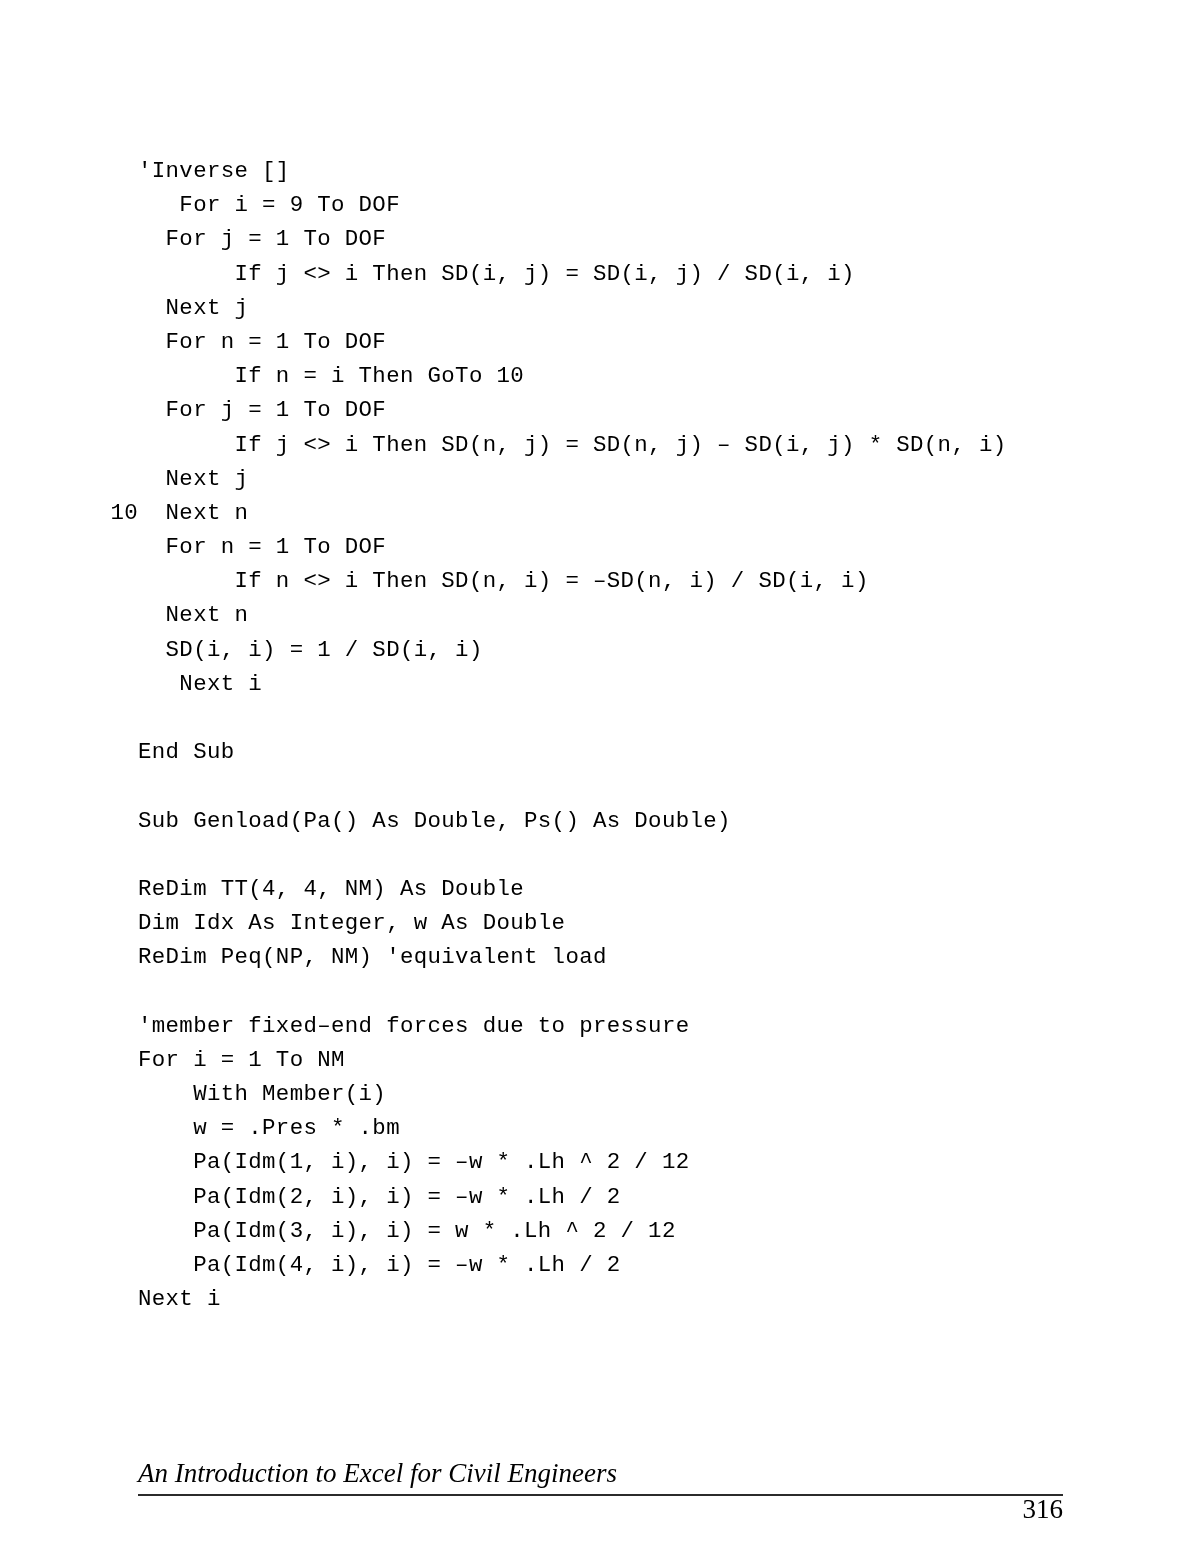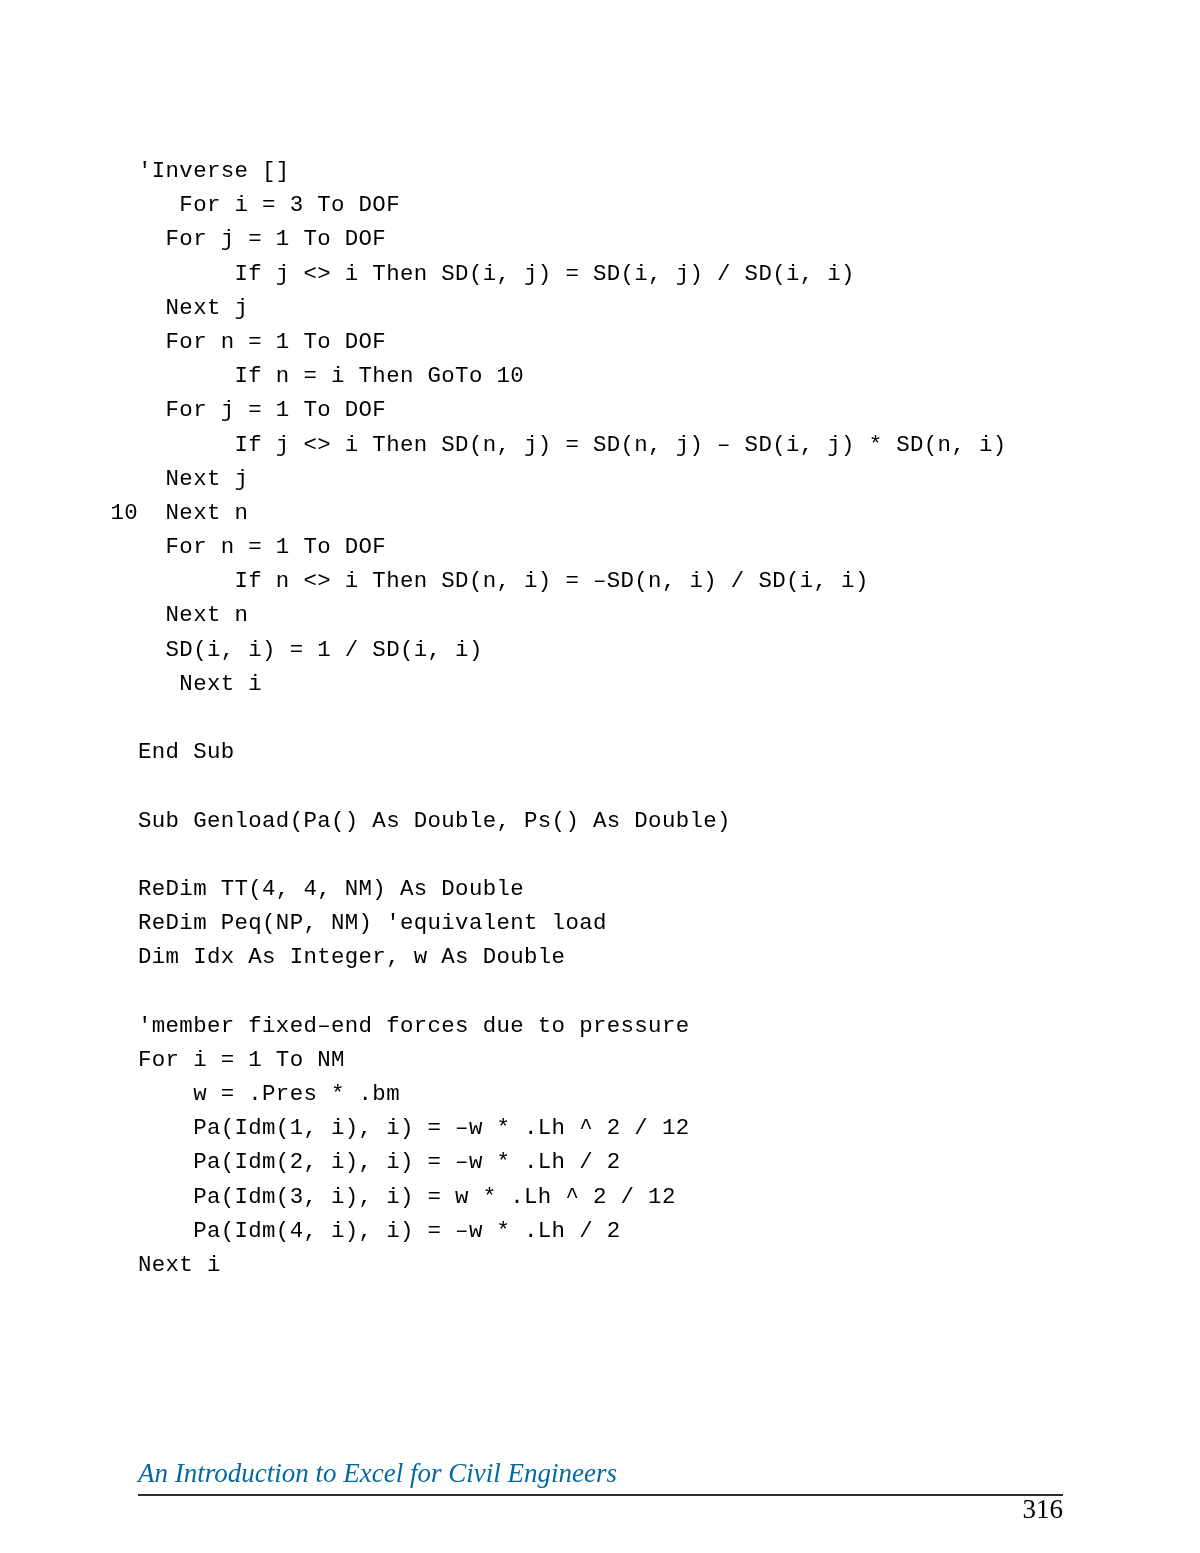--- a/index.html
+++ b/index.html
@@ -83,21 +83,21 @@
   }
 
   .footer-title {
     position: absolute;
     left: 0;
     top: 0;
     font-family: "Liberation Serif", serif;
     font-style: italic;
     font-size: 27px;
     line-height: 34px;
-    color: #0369a1;
+    color: #000000;
     white-space: pre;
   }
 
   .footer-page {
     position: absolute;
     right: 0;
     top: 0;
     font-family: "Liberation Serif", serif;
     font-style: normal;
     font-size: 27px;
@@ -107,46 +107,47 @@
     margin-top: 36px;
   }
 </style>
 </head>
 <body>
 
 <div class="page">
 
   <div class="code-block">
       <div class="code-line"><span class="gutter"></span><span class="code-text">'Inverse []</span></div>
-      <div class="code-line"><span class="gutter"></span><span class="code-text">   For i = 3 To DOF</span></div>
+      <div class="code-line"><span class="gutter"></span><span class="code-text">   For i = 9 To DOF</span></div>
       <div class="code-line"><span class="gutter"></span><span class="code-text">  For j = 1 To DOF</span></div>
       <div class="code-line"><span class="gutter"></span><span class="code-text">       If j &lt;&gt; i Then SD(i, j) = SD(i, j) / SD(i, i)</span></div>
       <div class="code-line"><span class="gutter"></span><span class="code-text">  Next j</span></div>
       <div class="code-line"><span class="gutter"></span><span class="code-text">  For n = 1 To DOF</span></div>
       <div class="code-line"><span class="gutter"></span><span class="code-text">       If n = i Then GoTo 10</span></div>
       <div class="code-line"><span class="gutter"></span><span class="code-text">  For j = 1 To DOF</span></div>
       <div class="code-line"><span class="gutter"></span><span class="code-text">       If j &lt;&gt; i Then SD(n, j) = SD(n, j) – SD(i, j) * SD(n, i)</span></div>
       <div class="code-line"><span class="gutter"></span><span class="code-text">  Next j</span></div>
       <div class="code-line"><span class="gutter">10</span><span class="code-text">  Next n</span></div>
       <div class="code-line"><span class="gutter"></span><span class="code-text">  For n = 1 To DOF</span></div>
       <div class="code-line"><span class="gutter"></span><span class="code-text">       If n &lt;&gt; i Then SD(n, i) = –SD(n, i) / SD(i, i)</span></div>
       <div class="code-line"><span class="gutter"></span><span class="code-text">  Next n</span></div>
       <div class="code-line"><span class="gutter"></span><span class="code-text">  SD(i, i) = 1 / SD(i, i)</span></div>
       <div class="code-line"><span class="gutter"></span><span class="code-text">   Next i</span></div>
       <div class="code-line blank"><span class="gutter"></span><span class="code-text"></span></div>
       <div class="code-line"><span class="gutter"></span><span class="code-text">End Sub</span></div>
       <div class="code-line blank"><span class="gutter"></span><span class="code-text"></span></div>
       <div class="code-line"><span class="gutter"></span><span class="code-text">Sub Genload(Pa() As Double, Ps() As Double)</span></div>
       <div class="code-line blank"><span class="gutter"></span><span class="code-text"></span></div>
       <div class="code-line"><span class="gutter"></span><span class="code-text">ReDim TT(4, 4, NM) As Double</span></div>
+      <div class="code-line"><span class="gutter"></span><span class="code-text">Dim Idx As Integer, w As Double</span></div>
       <div class="code-line"><span class="gutter"></span><span class="code-text">ReDim Peq(NP, NM) 'equivalent load</span></div>
-      <div class="code-line"><span class="gutter"></span><span class="code-text">Dim Idx As Integer, w As Double</span></div>
       <div class="code-line blank"><span class="gutter"></span><span class="code-text"></span></div>
       <div class="code-line"><span class="gutter"></span><span class="code-text">'member fixed–end forces due to pressure</span></div>
       <div class="code-line"><span class="gutter"></span><span class="code-text">For i = 1 To NM</span></div>
+      <div class="code-line"><span class="gutter"></span><span class="code-text">    With Member(i)</span></div>
       <div class="code-line"><span class="gutter"></span><span class="code-text">    w = .Pres * .bm</span></div>
       <div class="code-line"><span class="gutter"></span><span class="code-text">    Pa(Idm(1, i), i) = –w * .Lh ^ 2 / 12</span></div>
       <div class="code-line"><span class="gutter"></span><span class="code-text">    Pa(Idm(2, i), i) = –w * .Lh / 2</span></div>
       <div class="code-line"><span class="gutter"></span><span class="code-text">    Pa(Idm(3, i), i) = w * .Lh ^ 2 / 12</span></div>
       <div class="code-line"><span class="gutter"></span><span class="code-text">    Pa(Idm(4, i), i) = –w * .Lh / 2</span></div>
       <div class="code-line"><span class="gutter"></span><span class="code-text">Next i</span></div>
       <div class="code-line blank"><span class="gutter"></span><span class="code-text"></span></div>
     </div>
 
   <div class="footer">

